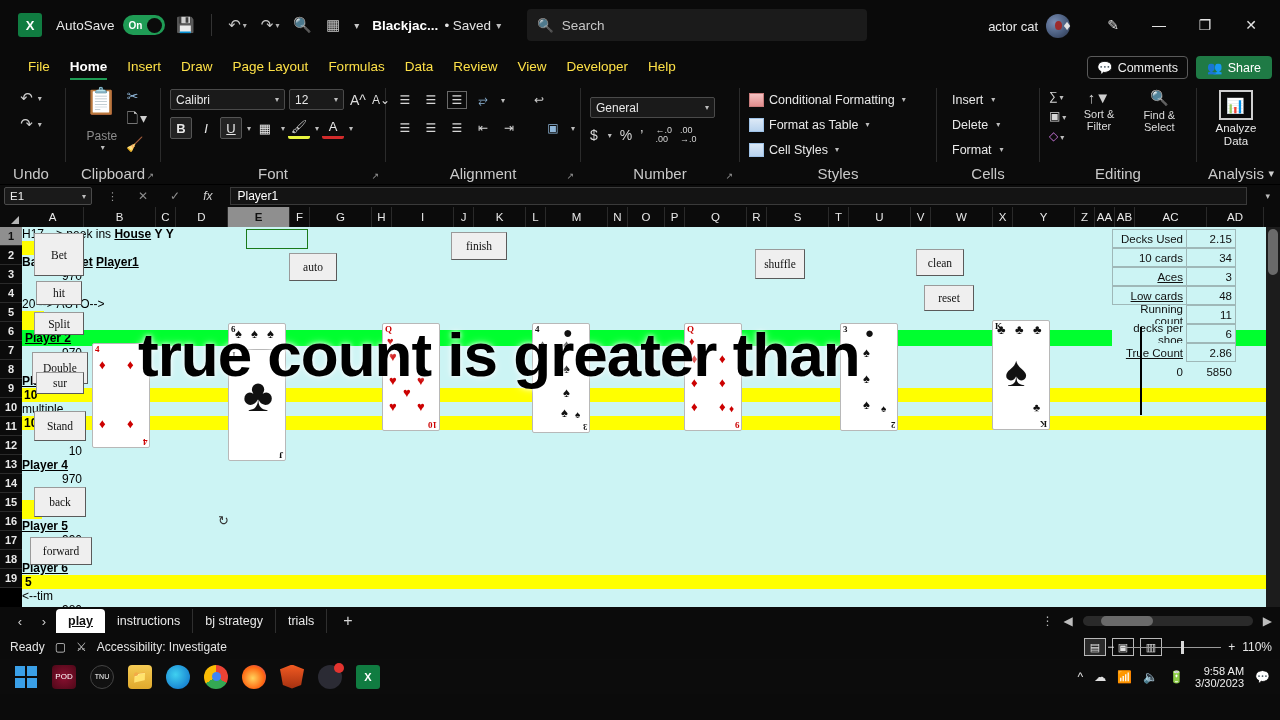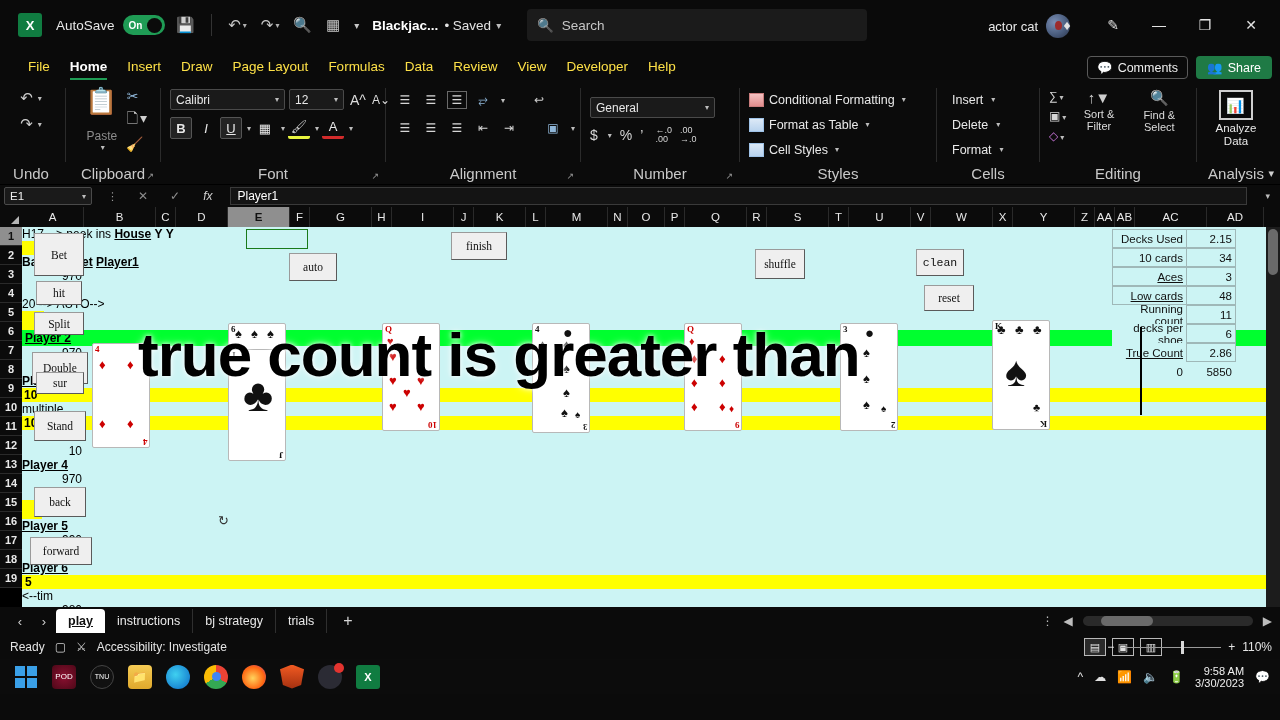--- a/index.html
+++ b/index.html
@@ -617,21 +617,21 @@
       <span class="cellxt b u" style="left:670px;top:5px;">Player 4</span>
       <span class="cellxt" style="left:668px;top:24px;width:60px;text-align:right;display:block;">970</span>
       <span class="cellxt" style="left:668px;top:43px;width:60px;text-align:right;display:block;">10</span>
       <div class="gbtn" style="left:733px;top:22px;width:50px;height:30px;">shuffle</div>
 
       
       <span class="cellxt yel" style="left:806px;top:2px;width:20px;height:19px;display:block;"></span>
       <span class="cellxt b u" style="left:824px;top:5px;">Player 5</span>
       <span class="cellxt" style="left:822px;top:24px;width:60px;text-align:right;display:block;">990</span>
       <span class="cellxt" style="left:822px;top:43px;width:60px;text-align:right;display:block;">10</span>
-      <div class="gbtn" style="left:894px;top:22px;width:48px;height:27px;font-family:Liberation Mono, monospace;">clean</div>
+      <div class="gbtn" style="left:894px;top:22px;width:48px;height:27px;">clean</div>
       <div class="gbtn" style="left:902px;top:58px;width:50px;height:26px;">reset</div>
 
       
       <span class="cellxt b u" style="left:972px;top:5px;">Player 6</span>
       <span class="cellxt yel b" style="left:1036px;top:4px;padding:0 3px;display:block;">5</span>
       <span class="cellxt" style="left:1056px;top:5px;">&lt;--tim</span>
       <span class="cellxt" style="left:968px;top:24px;width:60px;text-align:right;display:block;">980</span>
       
 
       

